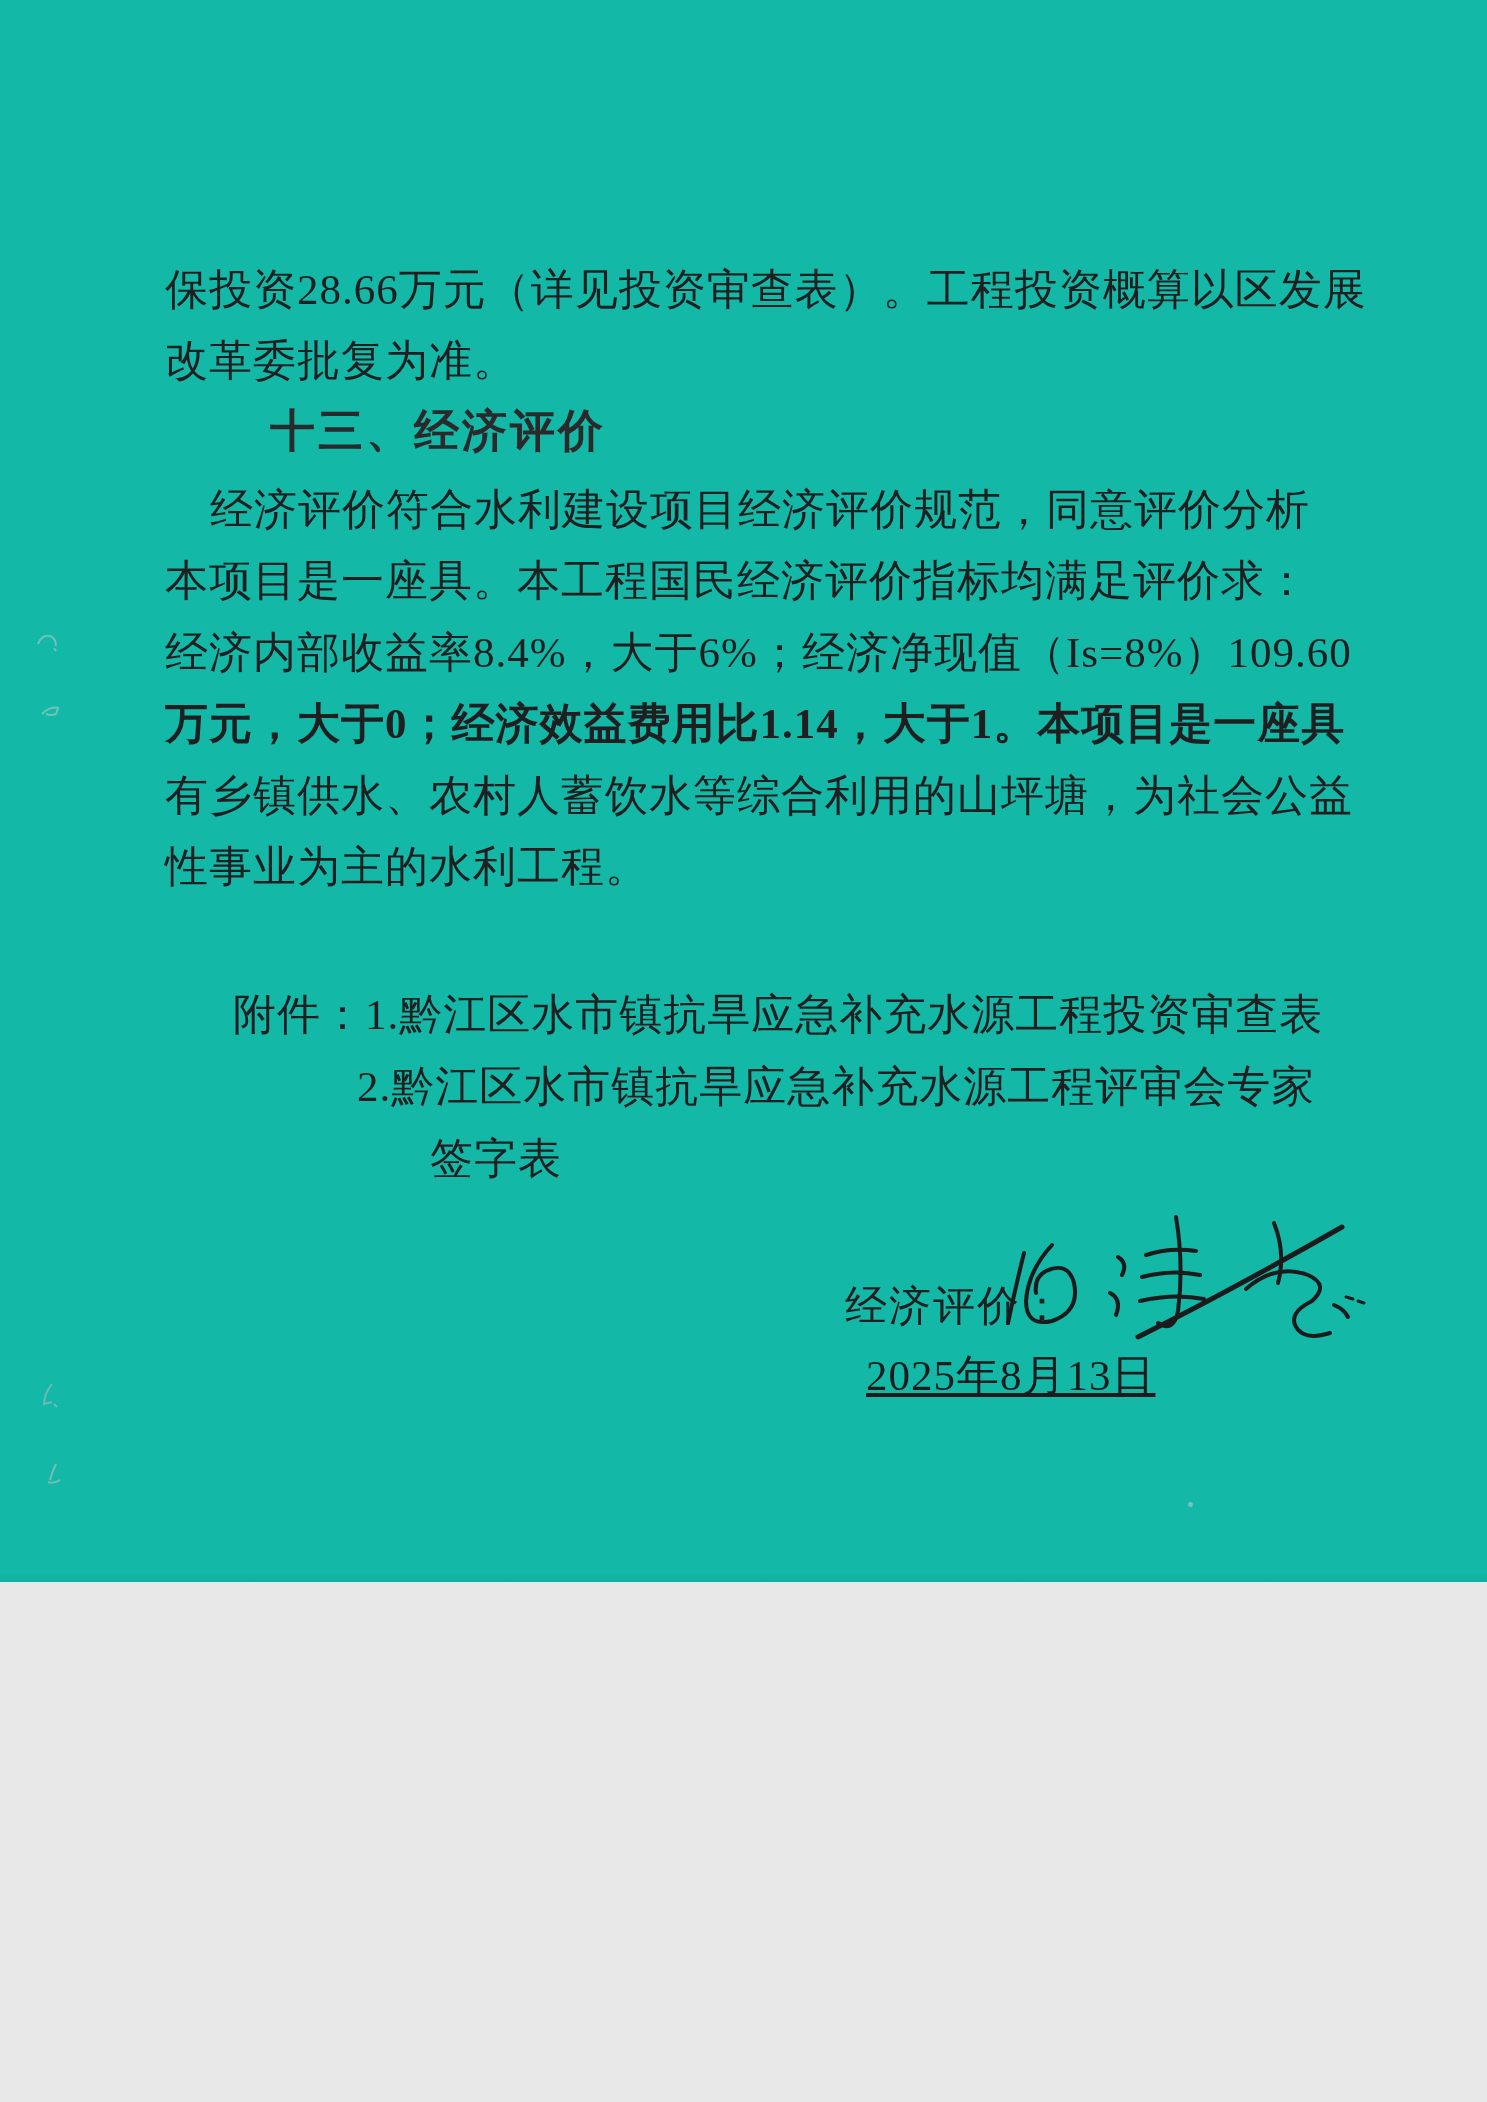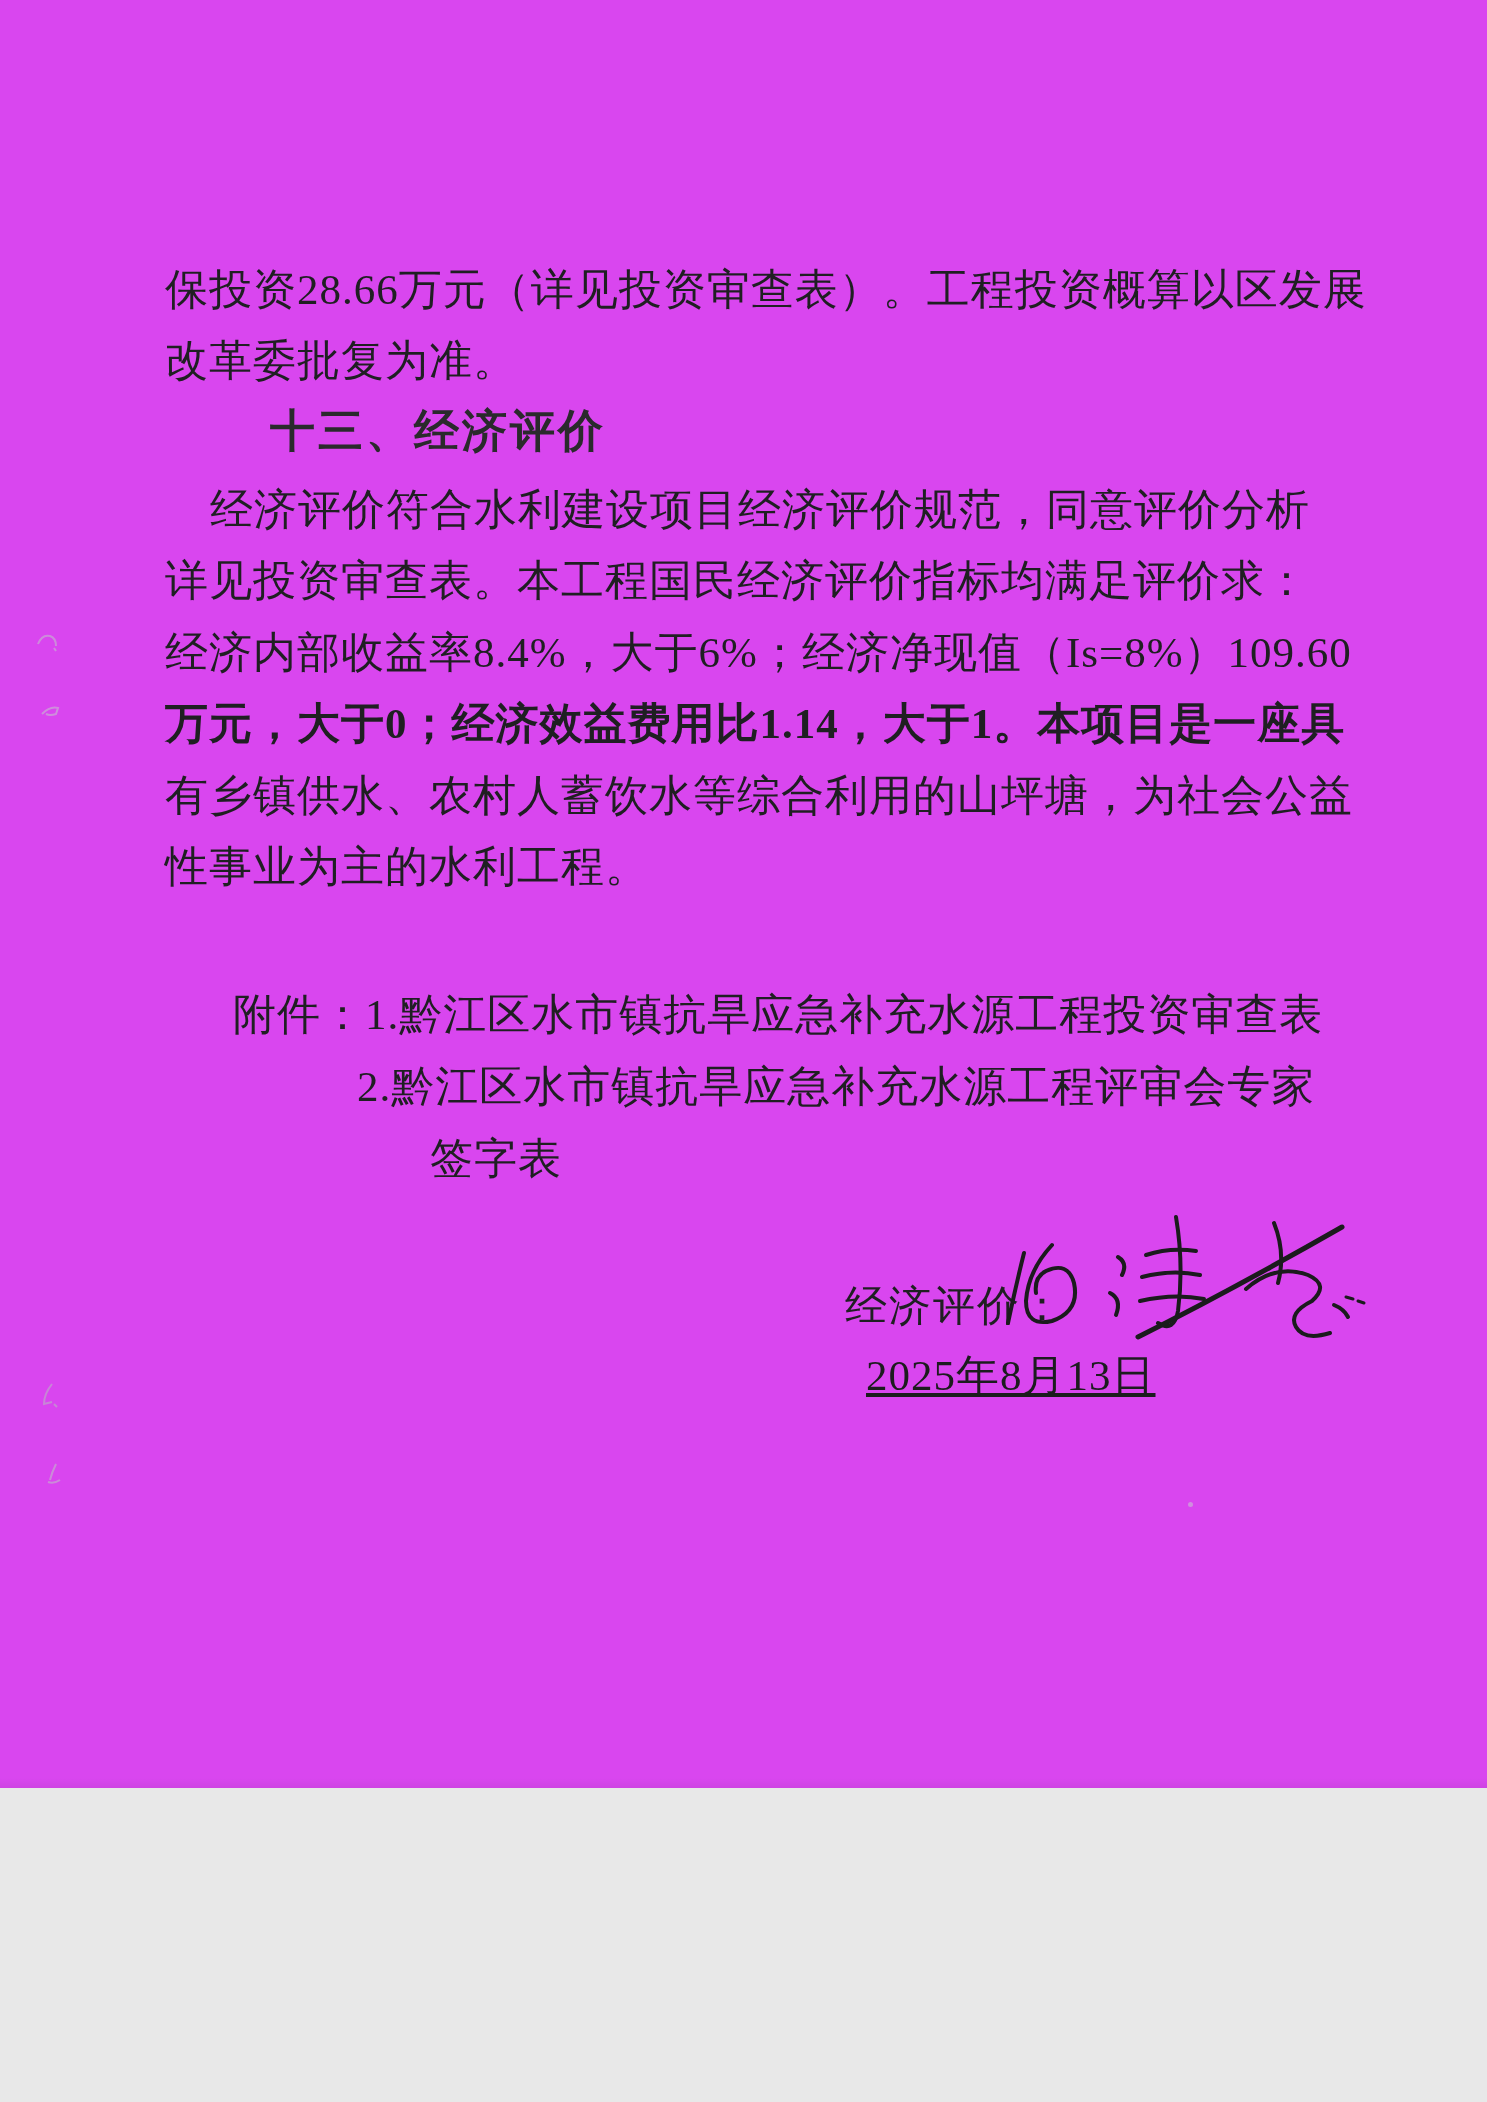--- a/index.html
+++ b/index.html
@@ -1,20 +1,20 @@
 <!DOCTYPE html>
 <html><head>
 <meta charset="utf-8">
 <style>
   html,body{margin:0;padding:0;background:#e8e8e8;}
   .page{
     position:relative;
-    width:1487px;height:1788px;
+    width:1487px;height:1582px;
     margin:0 auto;
-    background:#d946ef;
+    background:#14b8a6;
     overflow:hidden;
     font-family:"Liberation Serif", serif;
     color:#1d1d1f;
   }
   .line{
     position:absolute;
     white-space:nowrap;
     font-size:43px;
     line-height:1;
     letter-spacing:1px;
@@ -73,21 +73,21 @@
 <body>
 
 <div class="page">
 
   <div class="line" style="top:268px;left:165px;">保投资28.66万元（详见投资审查表）。工程投资概算以区发展</div>
   <div class="line" style="top:339px;left:165px;">改革委批复为准。</div>
 
   <div class="heading" style="top:408px;left:270px;">十三、经济评价</div>
 
   <div class="line" style="top:488px;left:210px;">经济评价符合水利建设项目经济评价规范，同意评价分析</div>
-  <div class="line" style="top:559px;left:165px;">详见投资审查表。本工程国民经济评价指标均满足评价求：</div>
+  <div class="line" style="top:559px;left:165px;">本项目是一座具。本工程国民经济评价指标均满足评价求：</div>
   <div class="line" style="top:631px;left:165px;">经济内部收益率8.4%，大于6%；经济净现值（Is=8%）109.60</div>
   <div class="line" style="top:702px;left:165px;font-weight:bold;">万元，大于0；经济效益费用比1.14，大于1。本项目是一座具</div>
   <div class="line" style="top:774px;left:165px;">有乡镇供水、农村人蓄饮水等综合利用的山坪塘，为社会公益</div>
   <div class="line" style="top:845px;left:165px;">性事业为主的水利工程。</div>
 
   <div class="line" style="top:993px;left:233px;">附件：1.黔江区水市镇抗旱应急补充水源工程投资审查表</div>
   <div class="line" style="top:1065px;left:357px;text-align:center;">2.黔江区水市镇抗旱应急补充水源工程评审会专家</div>
   <div class="line" style="top:1137px;left:430px;">签字表</div>
 
   <div class="sig-label" style="top:1285px;left:845px;">经济评价：</div>

